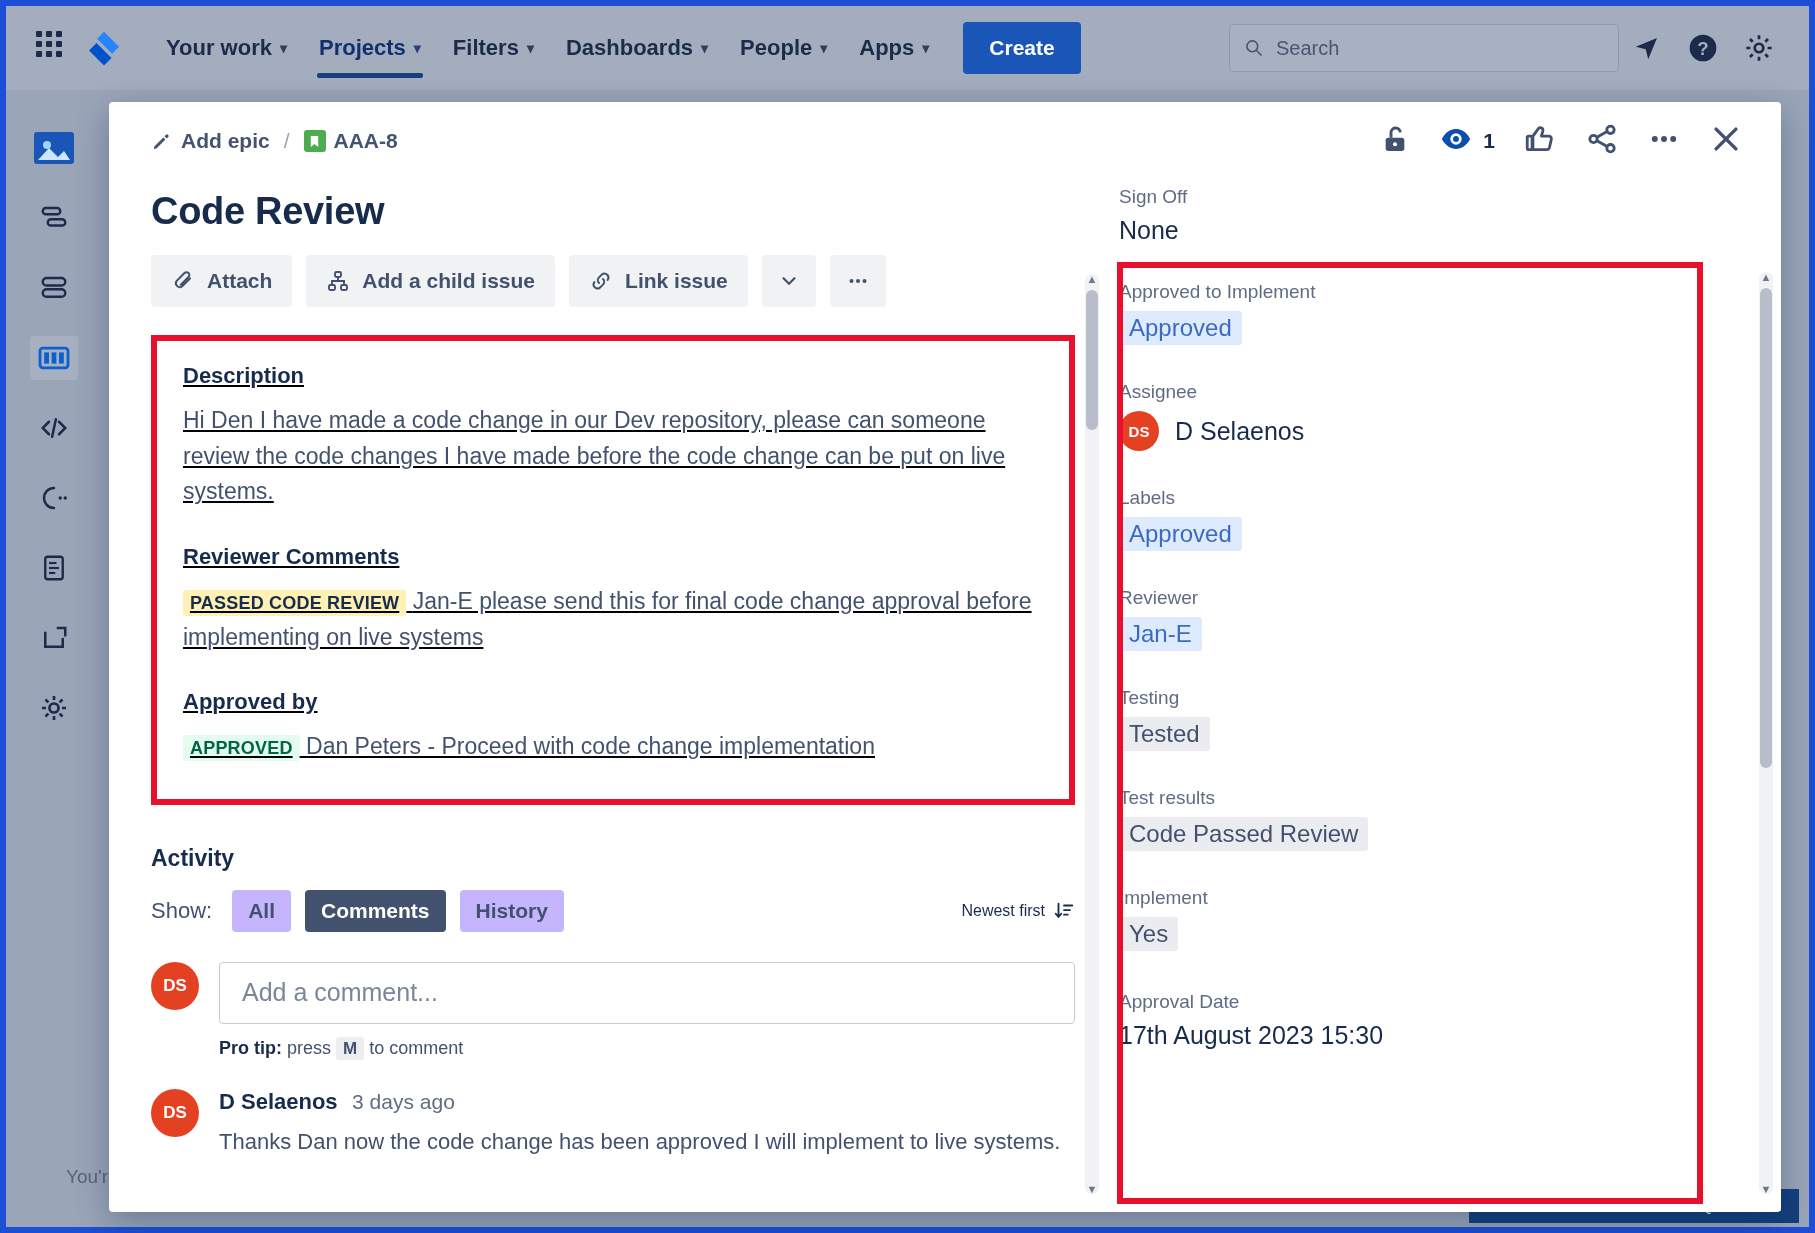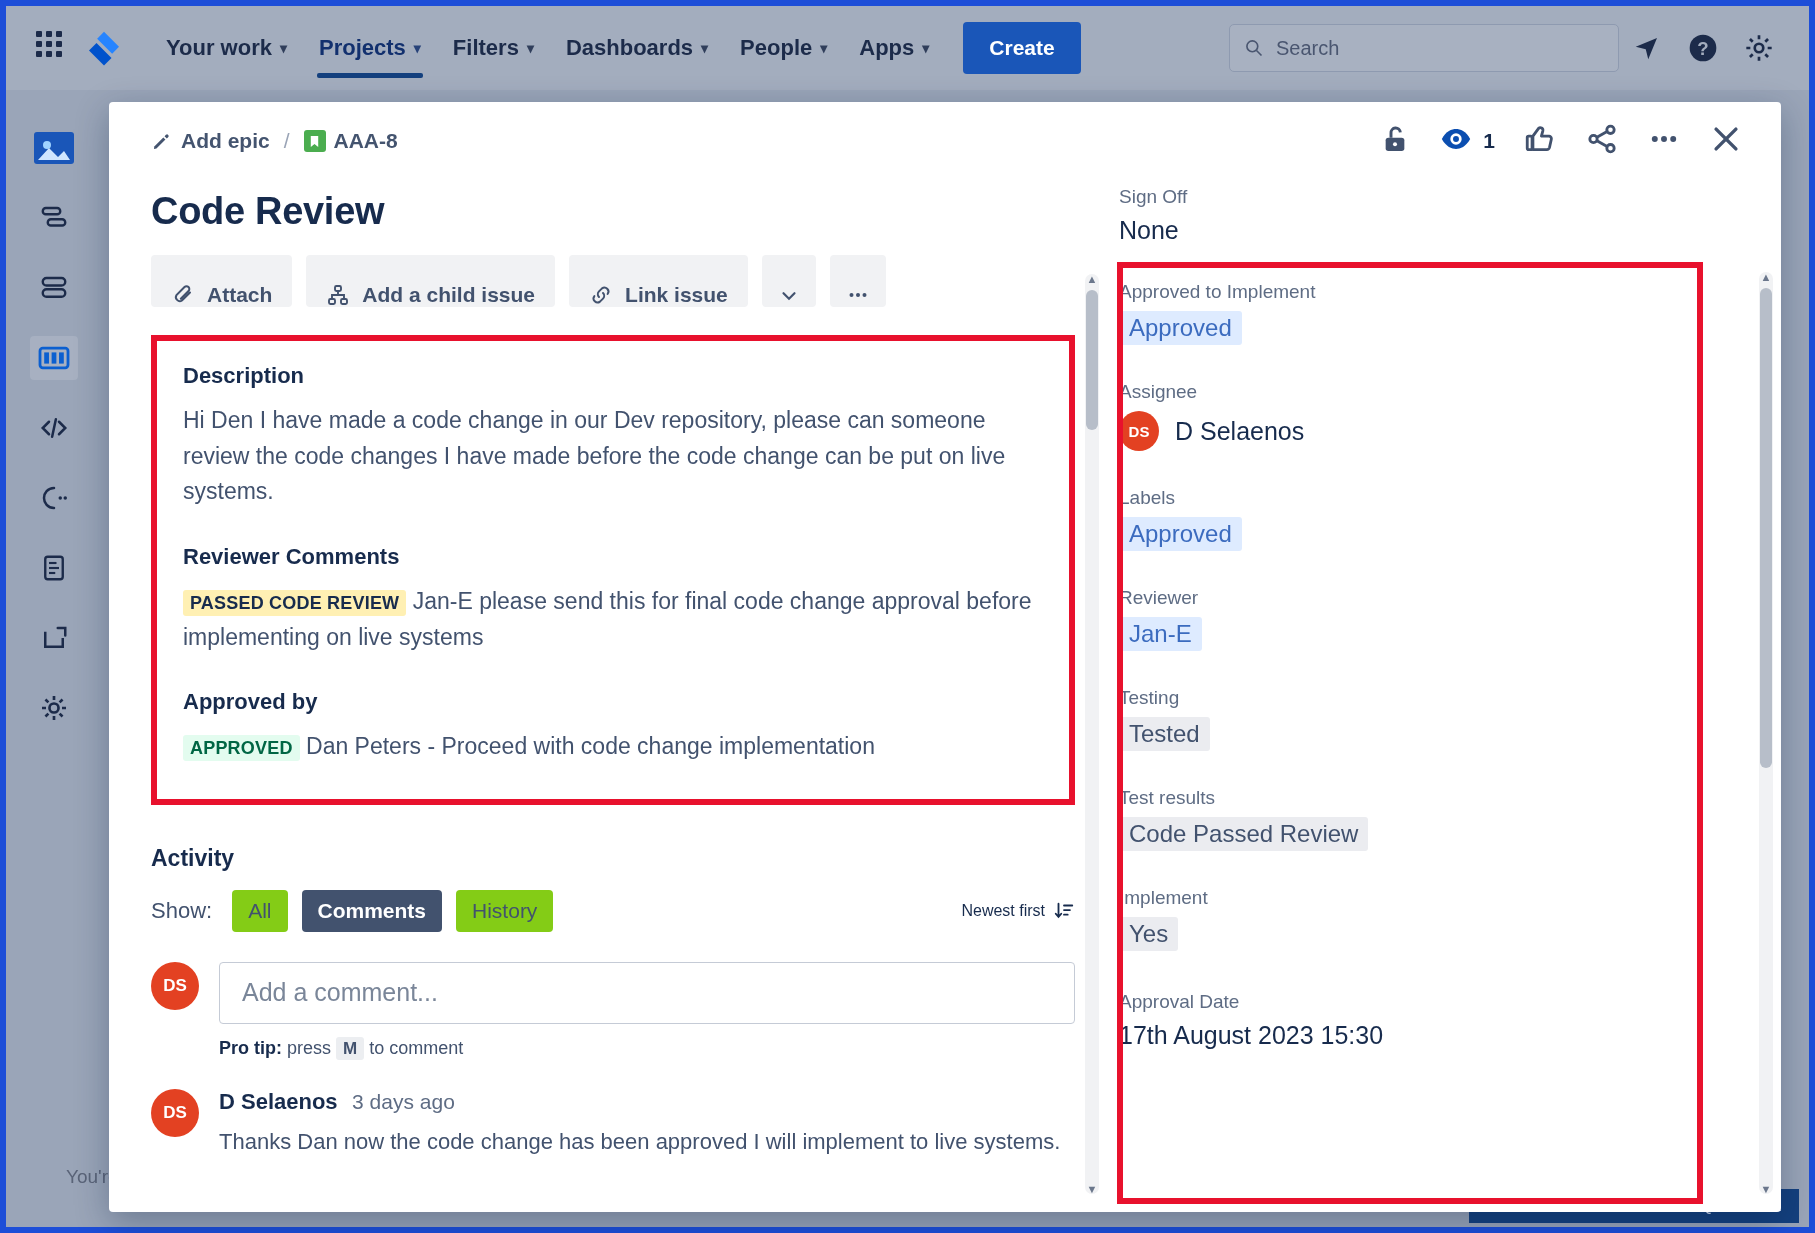--- a/index.html
+++ b/index.html
@@ -90,42 +90,42 @@
   #modalbody { flex: 1; display: flex; min-height: 0; }
 
   
   #leftcol { width: 1000px; padding: 0 0 0 42px; overflow: hidden; position: relative; }
   #leftscroll { height: 100%; padding-right: 34px; overflow: hidden; }
   h1.issue-title { font-size: 38px; font-weight: 600; color: #172b4d; margin: 10px 0 22px; letter-spacing: -.3px; }
 
   .toolbar { display: flex; align-items: center; gap: 14px; margin-bottom: 28px; }
   .tbtn {
     background: #f1f2f4; border: none; border-radius: 4px; height: 52px;
-    display: flex; align-items: flex-end; gap: 12px; padding: 0 20px;
+    display: flex; align-items: center; gap: 12px; padding: 0 20px;
     font-size: 21px; color: #42526e; font-weight: 600; cursor: pointer; white-space: nowrap;
   }
   .tbtn.sq { padding: 0 16px; }
 
   
   .redbox { border: 6px solid #e8112d; }
 
-  #descbox { padding: 22px 26px 34px; }
+  #descbox { padding: 22px 26px 34px; text-decoration: underline; }
   .sec-h { font-size: 22px; font-weight: 700; color: #172b4d; margin-bottom: 14px; }
   .sec-h.sub { margin-top: 34px; }
   .body-t { font-size: 23px; line-height: 1.55; color: #42526e; }
   .chip-yellow { background: #fff0b3; color: #172b4d; font-weight: 700; font-size: 18px;
     padding: 3px 7px; border-radius: 3px; letter-spacing: .2px; }
   .chip-green { background: #e3fcef; color: #006644; font-weight: 700; font-size: 18px;
     padding: 3px 7px; border-radius: 3px; letter-spacing: .2px; }
 
   .activity-h { font-size: 23px; font-weight: 600; color: #172b4d; margin: 40px 0 18px; }
   .showrow { display: flex; align-items: center; gap: 14px; }
   .showlabel { font-size: 22px; color: #42526e; margin-right: 6px; }
   .pill { font-size: 21px; color: #42526e; padding: 9px 16px; border-radius: 4px;
-    background: #84cc16; cursor: pointer; font-weight: 400; }
+    background: #c4b5fd; cursor: pointer; font-weight: 700; }
   .pill.on { background: #42526e; color: #fff; font-weight: 700; }
   .sortbtn { margin-left: auto; font-size: 16px; color: #172b4d; font-weight: 400;
     display:flex; align-items:center; gap:8px; cursor:pointer; }
 
   .avatar { width: 48px; height: 48px; border-radius: 50%; background: #e34122; color: #fff;
     font-size: 17px; font-weight: 700; display: flex; align-items: center; justify-content: center;
     flex: 0 0 48px; }
   .commentrow { display: flex; gap: 20px; margin-top: 30px; align-items: flex-start; }
   .cinput { flex: 1; height: 62px; border: 1px solid #c5cbd6; border-radius: 4px;
     display: flex; align-items: center; padding: 0 22px; font-size: 25px; color: #7a8699; }

